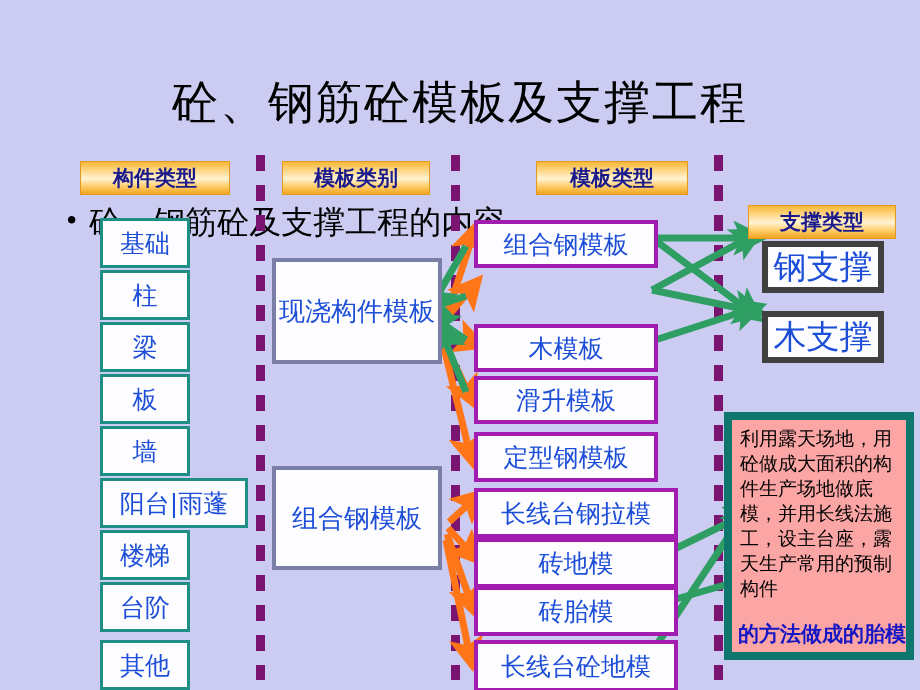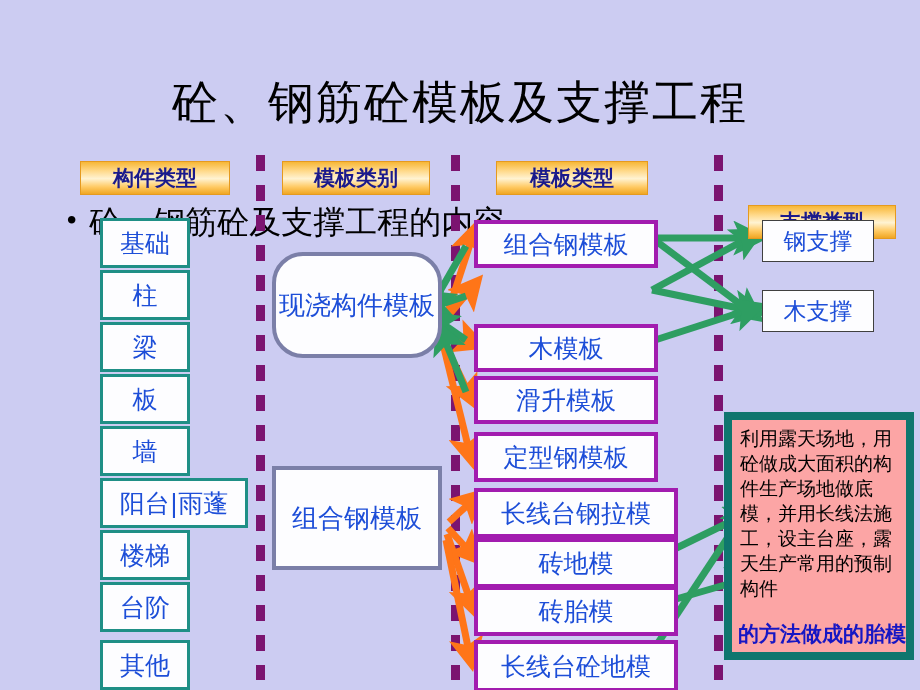--- a/index.html
+++ b/index.html
@@ -54,21 +54,21 @@
   .node{
     position:absolute;background:#fdfdff;
     text-align:center;white-space:nowrap;
     font-family:"DejaVu Sans","Liberation Sans",sans-serif;
     color:#1d4ed8;
     display:flex;align-items:center;justify-content:center;
   }
   .n-teal{border:3px solid #1f8f86;font-size:25px;}
   .n-gray{border:4px solid #7b7fa8;font-size:26px;line-height:32px;white-space:normal;}
   .n-blue{border:4px solid #a21caf;font-size:25px;}
-  .n-orange{border:1px solid #404040;font-size:23px;}
+  .n-orange{border:6px solid #404040;font-size:33px;margin-top:21px;}
 
   
   .note-shadow{
     position:absolute;background:#2e9e62;
   }
   .note{
     position:absolute;background:#fca5a5;border:8px solid #0f766e;
     box-sizing:border-box;
   }
   .note-body{
@@ -139,34 +139,34 @@
       <path d="M466,392 L444,338"></path>
 
       <path d="M652,560 L742,516"></path>
       <path d="M652,606 L742,580"></path>
       <path d="M652,652 L742,516"></path>
     </g>
   </svg>
 
   <div class="chip" style="left:80px;top:161px;width:148px;">构件类型</div>
   <div class="chip" style="left:282px;top:161px;width:146px;">模板类别</div>
-  <div class="chip" style="left:496px;top:161px;width:150px;">模板类型</div>
+  <div class="chip" style="left:536px;top:161px;width:150px;">模板类型</div>
   <div class="chip" style="left:748px;top:161px;width:146px;margin-top:44px;">支撑类型</div>
 
   <div class="node n-teal" style="left:100px;top:218px;width:84px;height:44px;">基础</div>
   <div class="node n-teal" style="left:100px;top:270px;width:84px;height:44px;">柱</div>
   <div class="node n-teal" style="left:100px;top:322px;width:84px;height:44px;">梁</div>
   <div class="node n-teal" style="left:100px;top:374px;width:84px;height:44px;">板</div>
   <div class="node n-teal" style="left:100px;top:426px;width:84px;height:44px;">墙</div>
   <div class="node n-teal" style="left:100px;top:478px;width:142px;height:44px;">阳台|雨蓬</div>
   <div class="node n-teal" style="left:100px;top:530px;width:84px;height:44px;">楼梯</div>
   <div class="node n-teal" style="left:100px;top:582px;width:84px;height:44px;">台阶</div>
   <div class="node n-teal" style="left:100px;top:640px;width:84px;height:44px;">其他</div>
 
-  <div class="node n-gray" style="left:272px;top:252px;width:162px;height:98px;border-radius:31px;">现浇构件模板</div>
+  <div class="node n-gray" style="left:272px;top:258px;width:162px;height:98px;">现浇构件模板</div>
   <div class="node n-gray" style="left:272px;top:466px;width:162px;height:96px;">组合钢模板</div>
 
   <div class="node n-blue" style="left:474px;top:220px;width:176px;height:40px;">组合钢模板</div>
   <div class="node n-blue" style="left:474px;top:324px;width:176px;height:40px;">木模板</div>
   <div class="node n-blue" style="left:474px;top:376px;width:176px;height:40px;">滑升模板</div>
   <div class="node n-blue" style="left:474px;top:432px;width:176px;height:42px;">定型钢模板</div>
   <div class="node n-blue" style="left:474px;top:488px;width:196px;height:42px;">长线台钢拉模</div>
   <div class="node n-blue" style="left:474px;top:538px;width:196px;height:42px;">砖地模</div>
   <div class="node n-blue" style="left:474px;top:586px;width:196px;height:42px;">砖胎模</div>
   <div class="node n-blue" style="left:474px;top:640px;width:196px;height:44px;">长线台砼地模</div>

